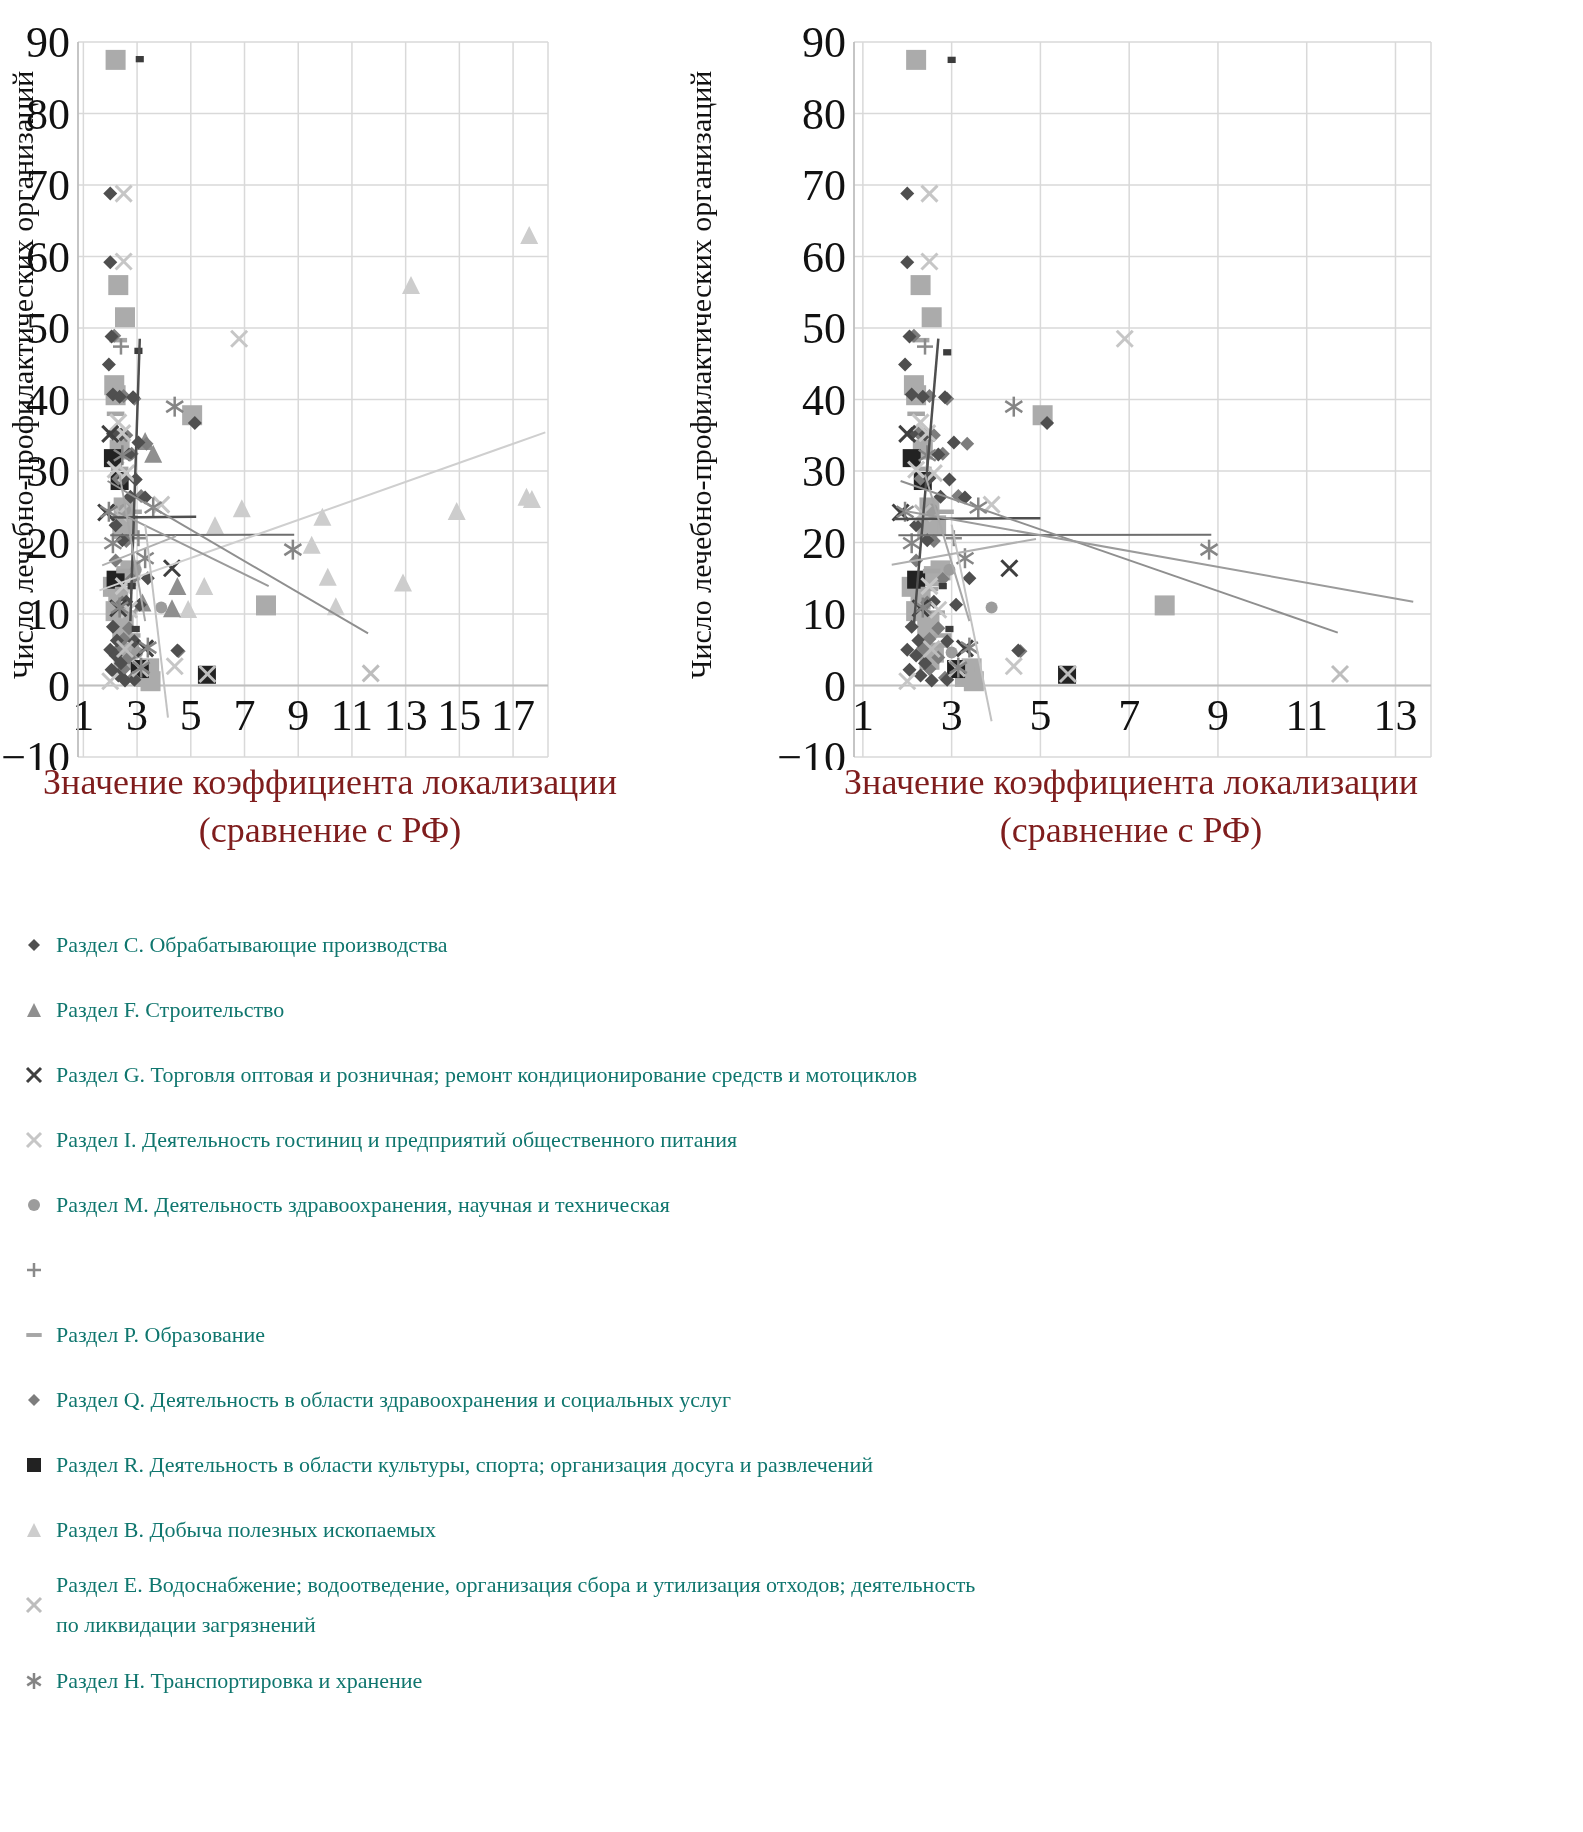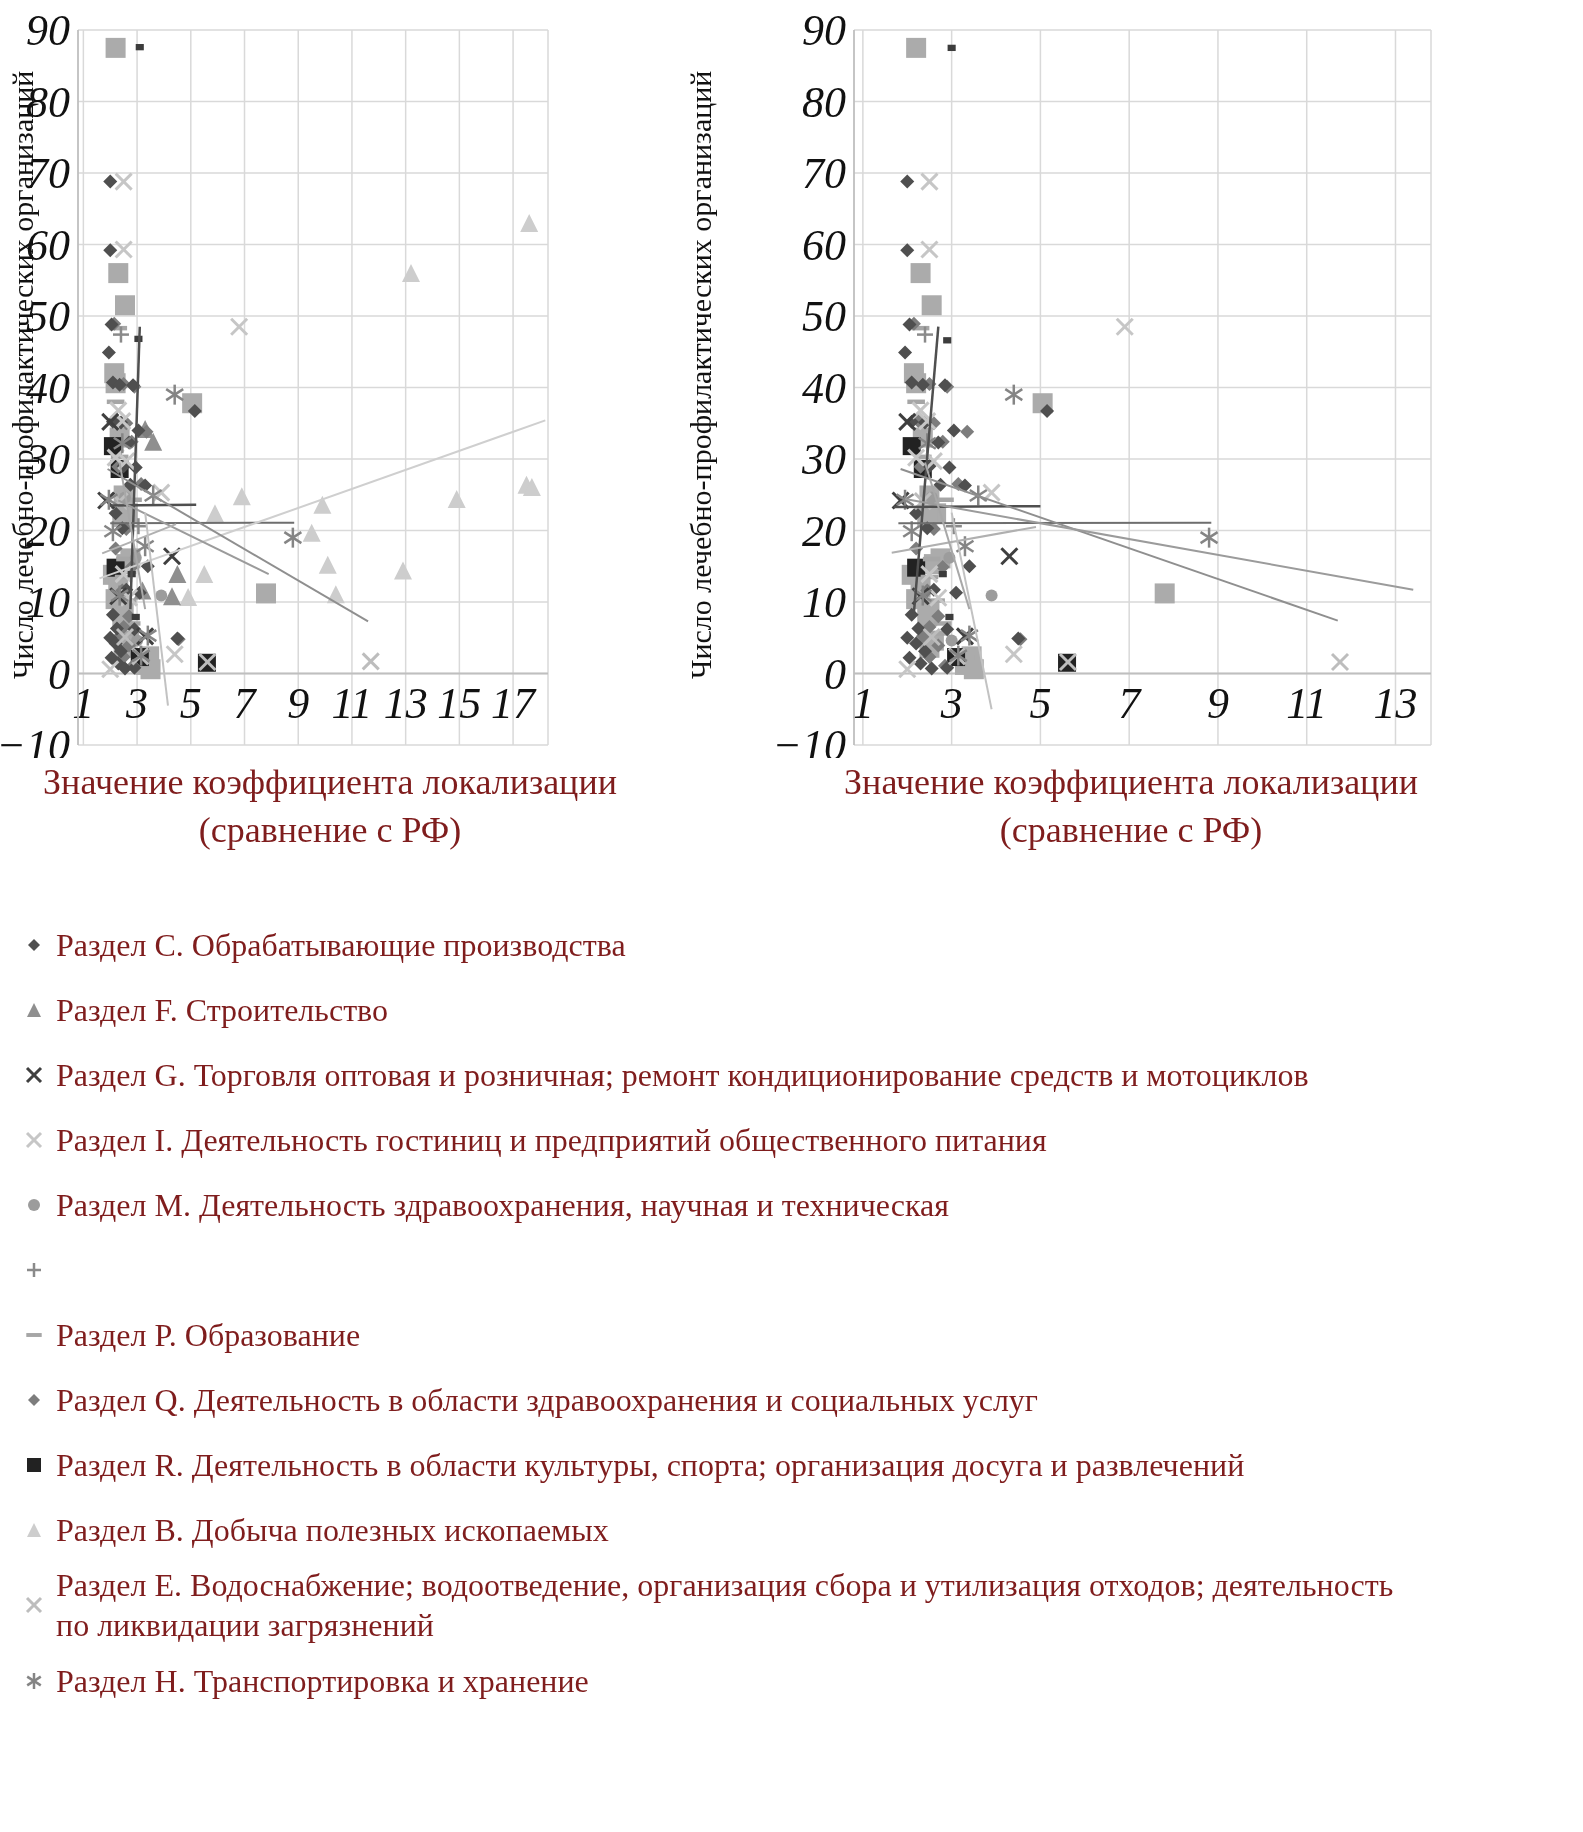--- a/index.html
+++ b/index.html
@@ -1,35 +1,35 @@
 <!DOCTYPE html>
 <html><head>
 <meta charset="utf-8">
 <style>
   html,body{margin:0;padding:0;background:#ffffff;}
   body{width:1583px;height:1832px;position:relative;overflow:hidden;
        font-family:"Liberation Serif","DejaVu Serif",serif;color:#111;}
-  .chart-block{position:absolute;top:0;font-style:italic;}
+  .chart-block{position:absolute;top:12px;}
   #chart-block-0{left:0;}
   #chart-block-1{left:676px;}
   .y-title{position:absolute;top:10px;height:730px;width:46px;
            writing-mode:vertical-rl;transform:rotate(180deg);
            display:flex;align-items:center;justify-content:center;
            font-size:30px;color:#111;text-align:center;}
   #ytitle-0{left:0;}
   #ytitle-1{left:678px;}
   .x-title{position:absolute;text-align:center;font-size:36px;line-height:48px;color:#7f1d1d;}
   #xtitle-0{left:10px;width:640px;top:758px;}
   #xtitle-1{left:686px;width:890px;top:758px;}
   svg text{font-family:"Liberation Serif","DejaVu Serif",serif;}
   .legend{position:absolute;left:12px;top:912px;width:1560px;}
   .legend-item{display:flex;align-items:center;height:65px;}
   .legend-item.two-line{height:86px;}
   .legend-marker{width:44px;min-width:44px;display:flex;align-items:center;justify-content:center;}
-  .legend-label{font-size:32px;line-height:40px;color:#7f1d1d;white-space:pre-line;}
+  .legend-label{font-size:22px;line-height:40px;color:#0f766e;white-space:pre-line;}
 </style>
 </head>
 <body>
 
 <div class="y-title" id="ytitle-0">Число лечебно-профилактических организаций</div>
 <div class="chart-block" id="chart-block-0">
   <svg id="svg0" width="660" height="758">
       <line x1="78" y1="30" x2="548" y2="30" stroke="#d9d9d9" stroke-width="1.5"></line>
       <text x="70" y="45" text-anchor="end" font-size="44" fill="#111">90</text>
       <line x1="78" y1="101.5" x2="548" y2="101.5" stroke="#d9d9d9" stroke-width="1.5"></line>

